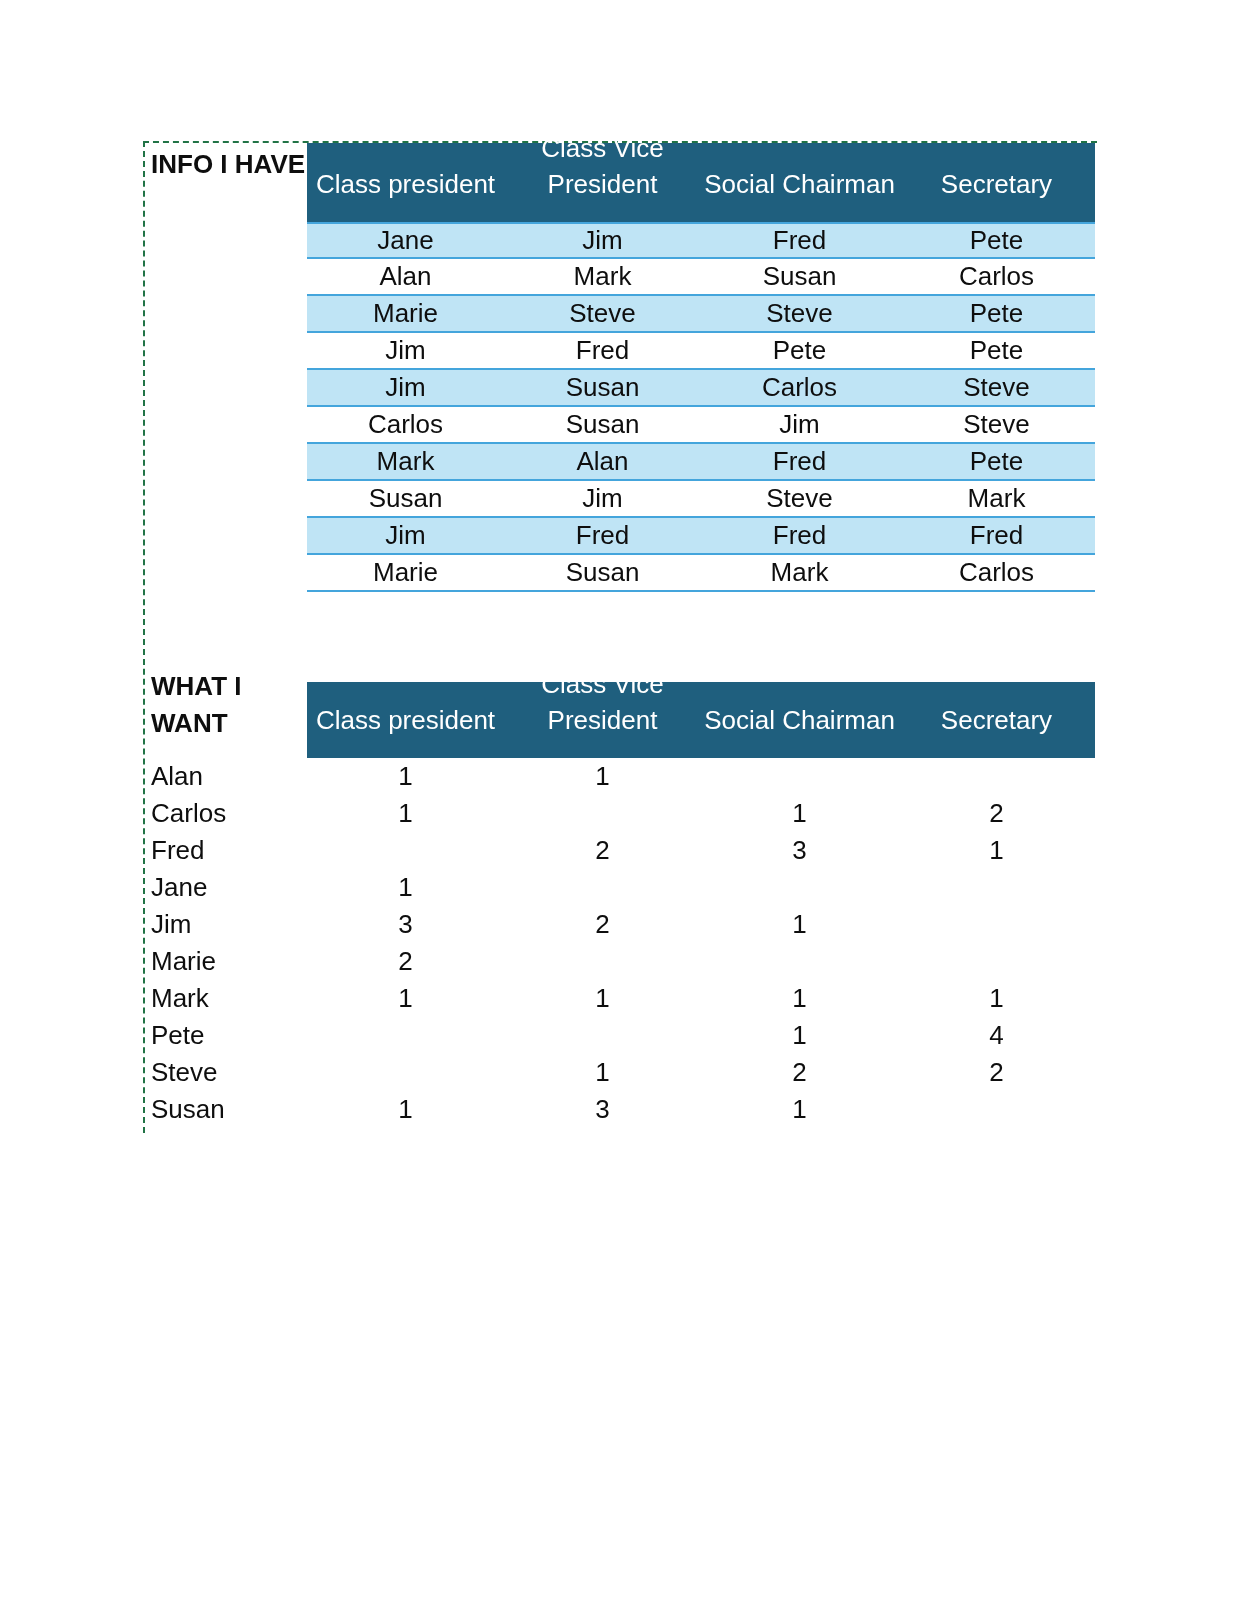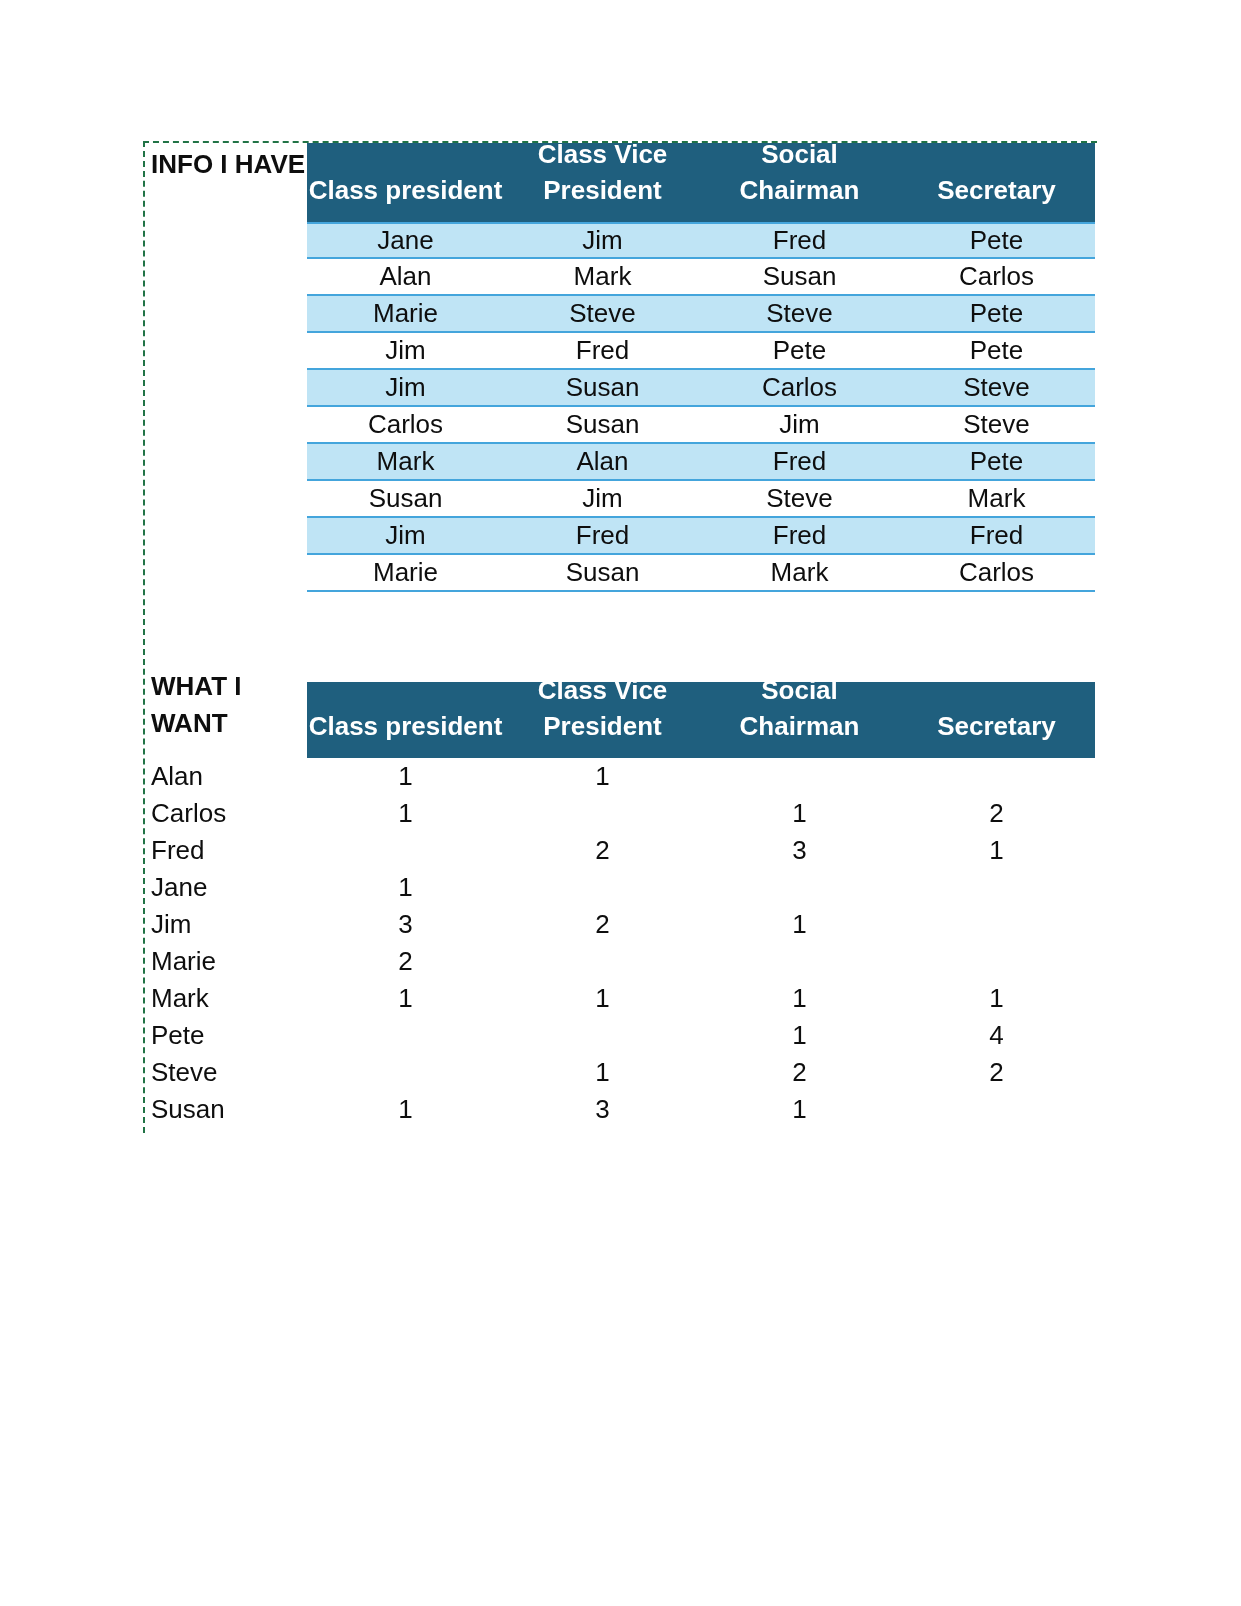--- a/index.html
+++ b/index.html
@@ -30,21 +30,21 @@
 
   .grid-table{position:absolute;left:307px;width:788px;}
   .have-table{top:143px;}
   .want-header-table{top:682px;}
 
   .t-header{display:flex;background:var(--header-bg);}
   .have-table .t-header{height:79px;}
   .want-header-table .t-header{height:76px;}
   .hcell{
     width:197px;box-sizing:border-box;display:flex;align-items:flex-end;justify-content:center;
-    text-align:center;color:#fff;font-size:26px;font-weight:700;line-height:36px;padding-bottom:14px;
+    text-align:center;color:#fff;font-size:26px;font-weight:400;line-height:36px;padding-bottom:20px;
   }
 
   .have-body .row{display:flex;height:37px;box-sizing:border-box;border-bottom:2px solid var(--line);}
   .have-body .row:first-child{border-top:2px solid var(--line);}
   .have-body .row.band{background:var(--band);}
   .dcell{
     width:197px;display:flex;align-items:center;justify-content:center;
     font-size:26px;
   }
 

